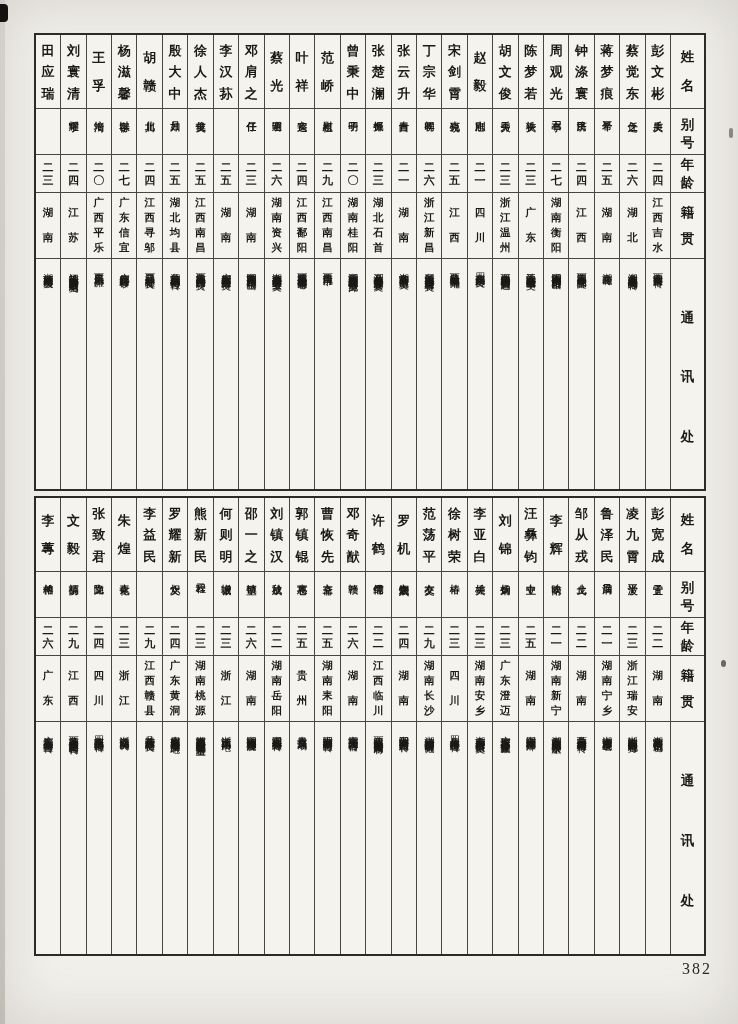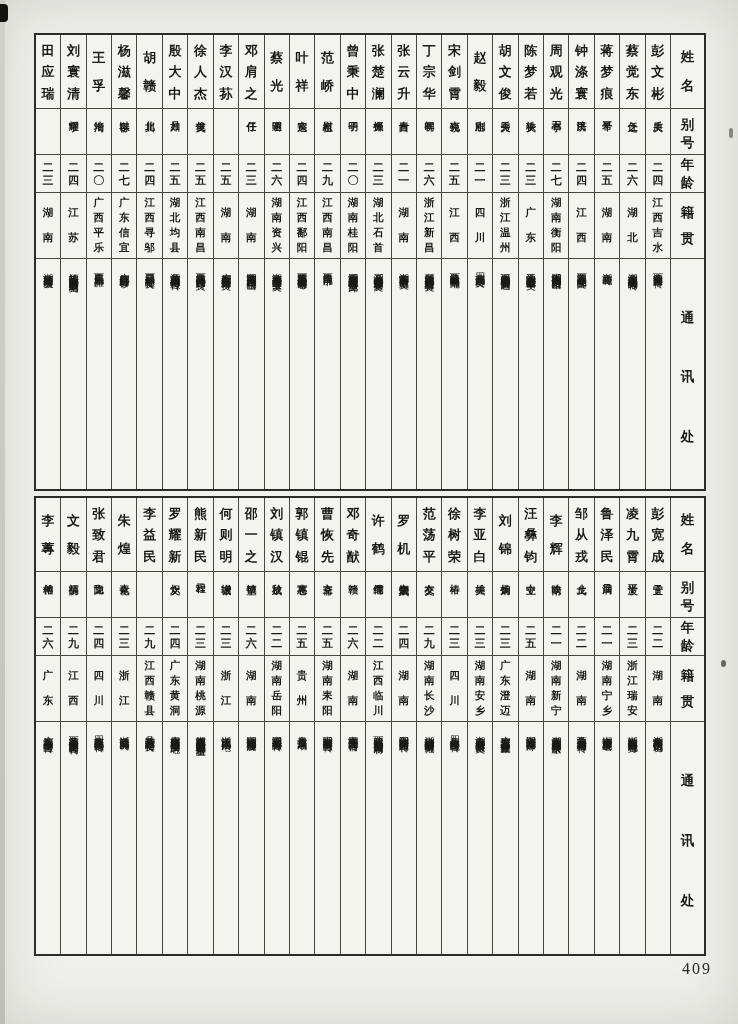--- a/index.html
+++ b/index.html
@@ -1186,14 +1186,14 @@
         <div class="cell c-native">
           <span class="ch">广</span>
           <span class="ch">东</span>
         </div>
         <div class="cell c-addr">
           <span class="vtext">广东汕头兴宁县上华街三益号转</span>
         </div>
       </div>
     </div>
 
-  <div class="pageno">409</div>
+  <div class="pageno">382</div>
 </div>
 
 </body></html>

